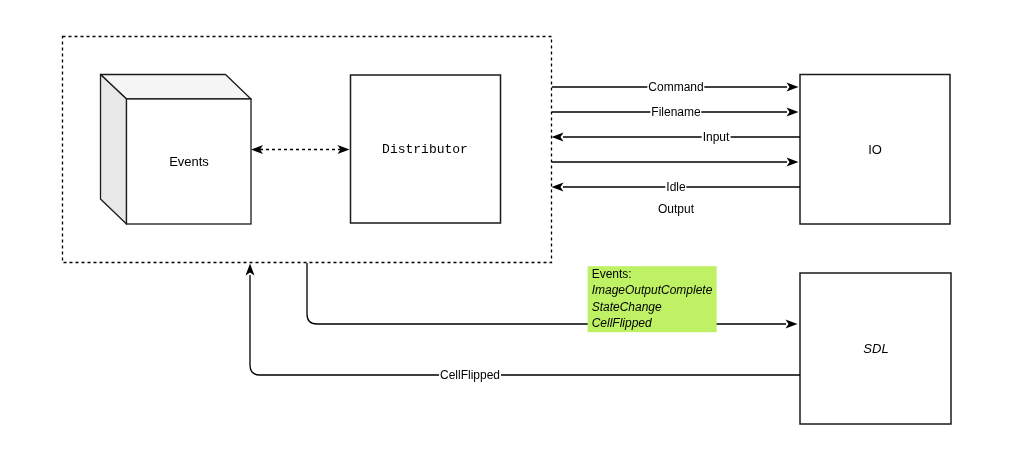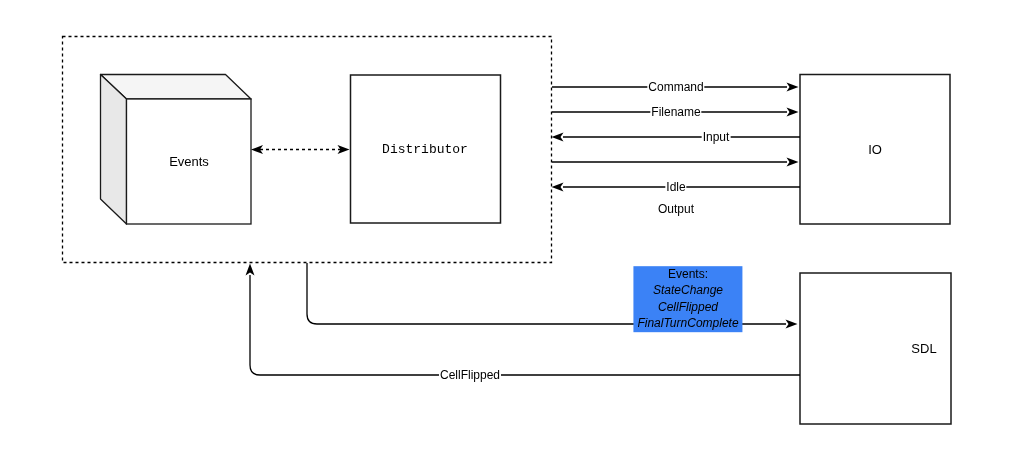--- a/index.html
+++ b/index.html
@@ -32,25 +32,24 @@
   .edge-lbl {
     font-size: 12px;
     background: #ffffff;
     padding: 0 1px;
   }
   .events-block {
     position: absolute;
     transform: translate(-50%, -50%);
     font-size: 12px;
     line-height: 16.4px;
-    text-align: center;
-    background: #3b82f6;
+    text-align: left;
+    background: #bef264;
     padding: 0 4px;
     white-space: nowrap;
-    margin-left: 36px;
   }
   .events-block .item {
     font-style: italic;
   }
 </style>
 </head>
 <body>
 
 <div class="canvas">
 
@@ -108,29 +107,29 @@
 
     <g>
       <path d="M 800,375 L 260,375 Q 250,375 250,365 L 250,275" fill="none" stroke="#000000" stroke-width="1.3"></path>
       <polygon points="250,263.5 245.5,275.5 250,272.5 254.5,275.5" fill="#000000"></polygon>
     </g>
   </svg>
 
   <div class="lbl" style="left:189px; top:161px;">Events</div>
   <div class="lbl" style="left:425px; top:149px;font-family:Liberation Mono, monospace;">Distributor</div>
   <div class="lbl" style="left:875px; top:149px;">IO</div>
-  <div class="lbl" style="left:924px; top:348px;">SDL</div>
+  <div class="lbl" style="left:876px; top:348px;font-style:italic;">SDL</div>
 
   <div class="lbl edge-lbl" style="left:676px; top:87px;">Command</div>
   <div class="lbl edge-lbl" style="left:676px; top:112px;">Filename</div>
   <div class="lbl edge-lbl" style="left:716px; top:137px;">Input</div>
   <div class="lbl edge-lbl" style="left:676px; top:162px;margin-top:47px;">Output</div>
   <div class="lbl edge-lbl" style="left:676px; top:187px;">Idle</div>
   <div class="lbl edge-lbl" style="left:470px; top:375px;">CellFlipped</div>
 
   <div class="events-block" style="left:652px; top:299px;">
     <div>Events:</div>
+    <div class="item">ImageOutputComplete</div>
     <div class="item">StateChange</div>
     <div class="item">CellFlipped</div>
-    <div class="item">FinalTurnComplete</div>
   </div>
 
 </div>
 
 </body></html>

